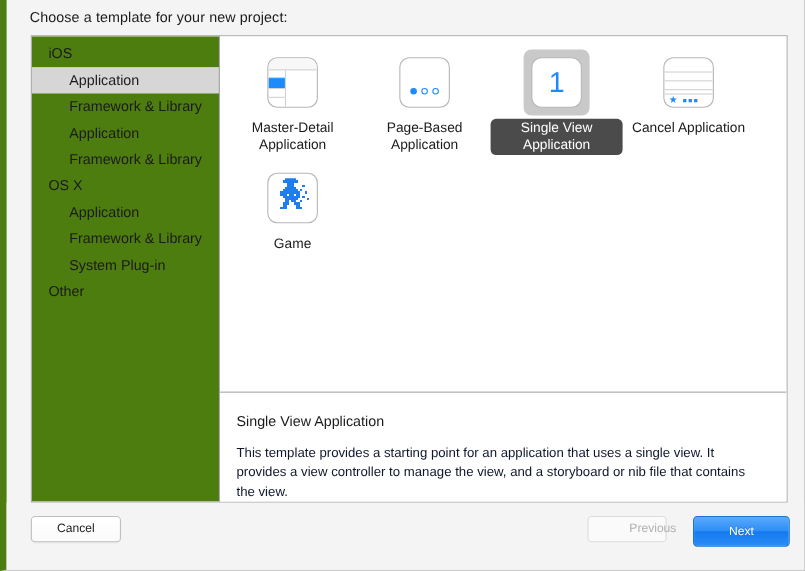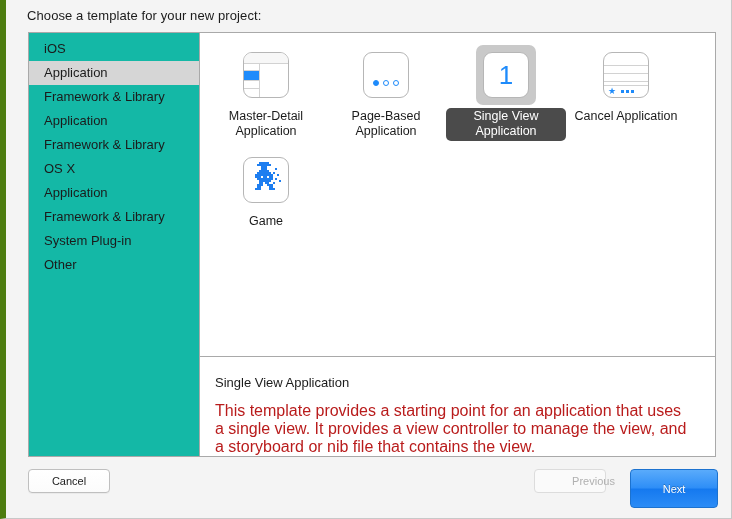--- a/index.html
+++ b/index.html
@@ -50,35 +50,35 @@
     display: flex;
     flex-direction: row;
     overflow: hidden;
   }
 
   
   .sidebar {
     width: 171px;
     min-width: 171px;
     height: 100%;
-    background: #14b8a6;
+    background: #4d7c0f;
     border-right: 1px solid #a9a9a9;
     box-sizing: border-box;
     padding-top: 4px;
   }
   .side-row {
     height: 24px;
     line-height: 24px;
     font-size: 13px;
     color: #1b1b1b;
     white-space: nowrap;
     box-sizing: border-box;
   }
   .side-row.group { padding-left: 15px; }
-  .side-row.child { padding-left: 15px; }
+  .side-row.child { padding-left: 34px; }
   .side-row.selected { background: #d6d6d6; }
 
   
   .right {
     flex: 1;
     height: 100%;
     display: flex;
     flex-direction: column;
     background: #ffffff;
     box-sizing: border-box;
@@ -259,23 +259,23 @@
     box-sizing: border-box;
     padding: 18px 22px 0 15px;
     background: #ffffff;
   }
   .desc-title {
     font-size: 13px;
     color: #1b1b1b;
     margin-bottom: 12px;
   }
   .desc-body {
-    font-size: 16px;
+    font-size: 12px;
     line-height: 18px;
-    color: #b91c1c;
+    color: #0f172a;
     max-width: 492px;
   }
 
   
   .footer {
     position: absolute;
     left: 0;
     right: 0;
     bottom: 0;
     height: 61px;
@@ -308,21 +308,21 @@
     height: 24px;
     background: #fafafa;
     border: 1px solid #dcdcdc;
     color: #b0b0b0;
     padding-left: 47px;
   }
   .btn-next {
     left: 624px;
     top: 12px;
     width: 88px;
-    height: 39px;
+    height: 28px;
     background: linear-gradient(to bottom, #5aabfb 0%, #2e8ef7 48%, #1579ef 52%, #2b8cf6 100%);
     border: 1px solid #1c72cf;
     color: #ffffff;
     text-shadow: 0 -1px 0 rgba(0,0,0,0.25);
     font-weight: 500;
   }
 </style>
 </head>
 <body>
 

